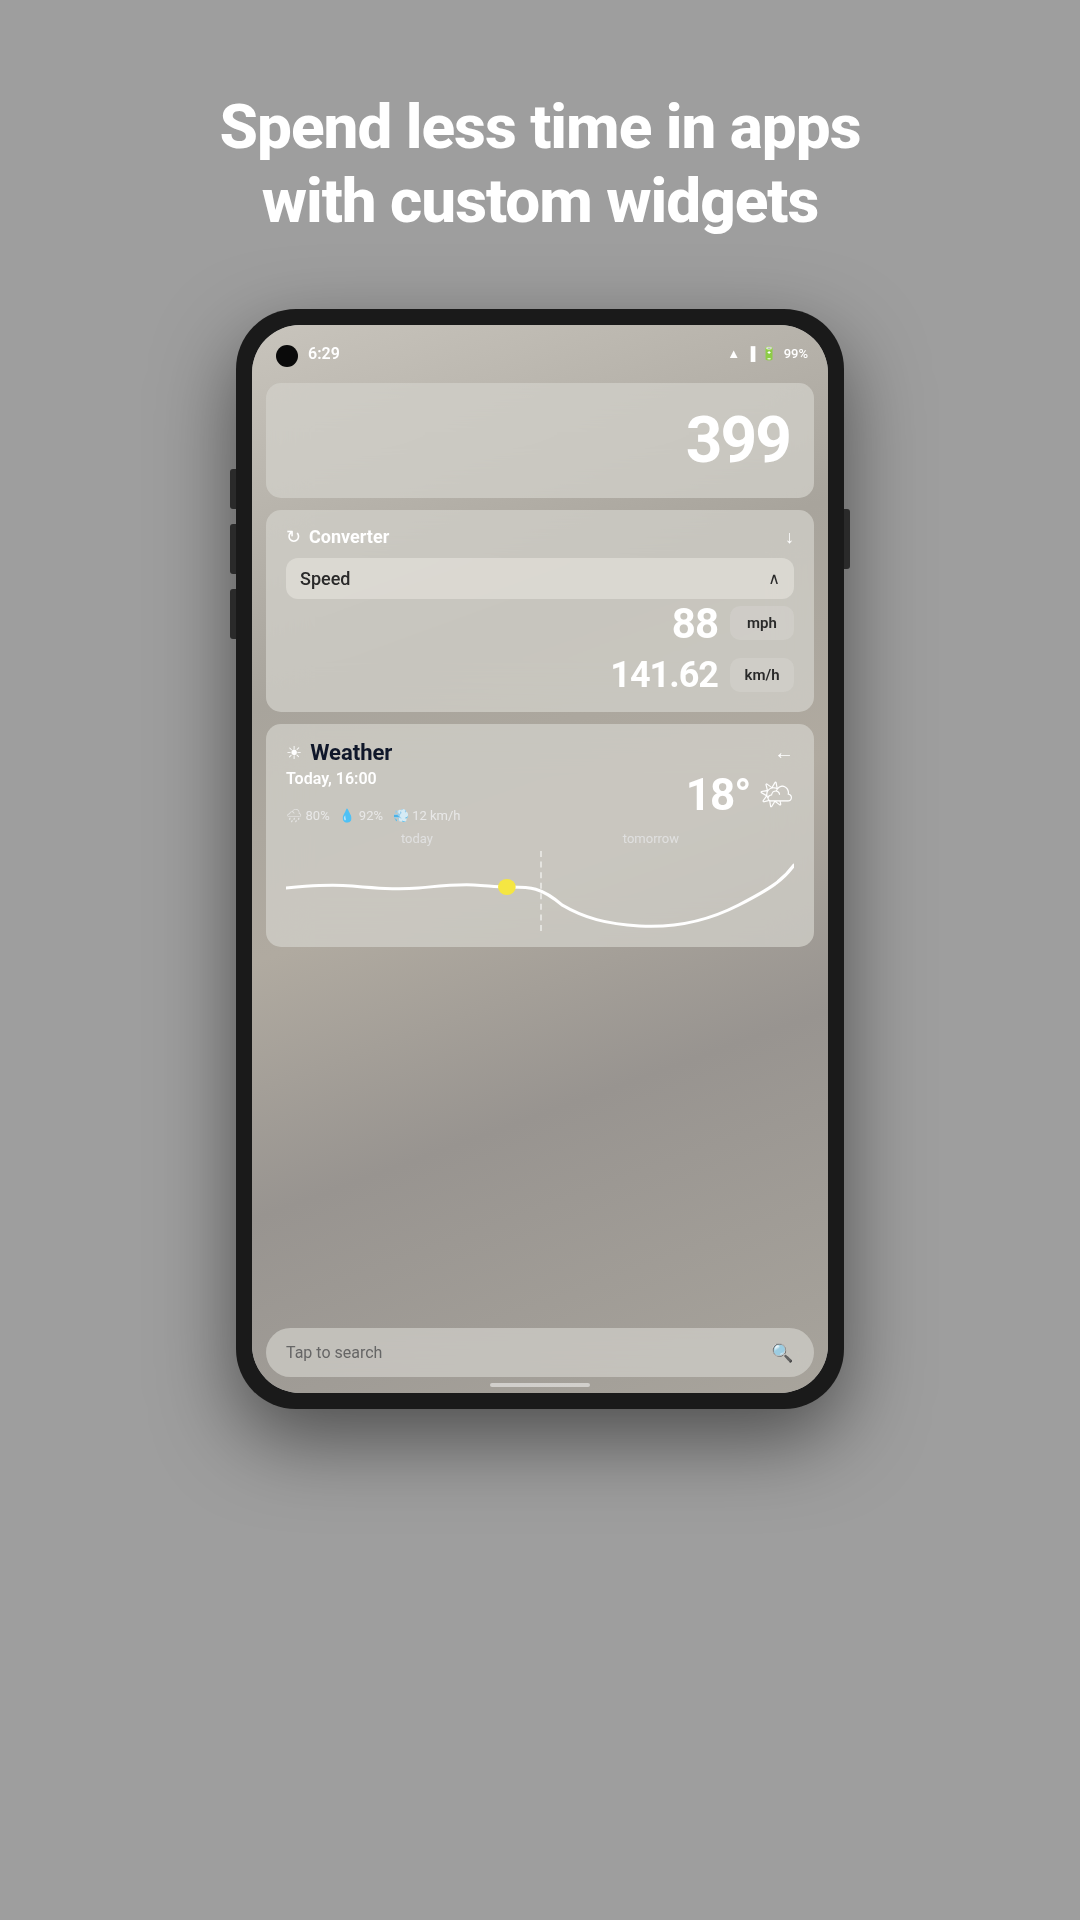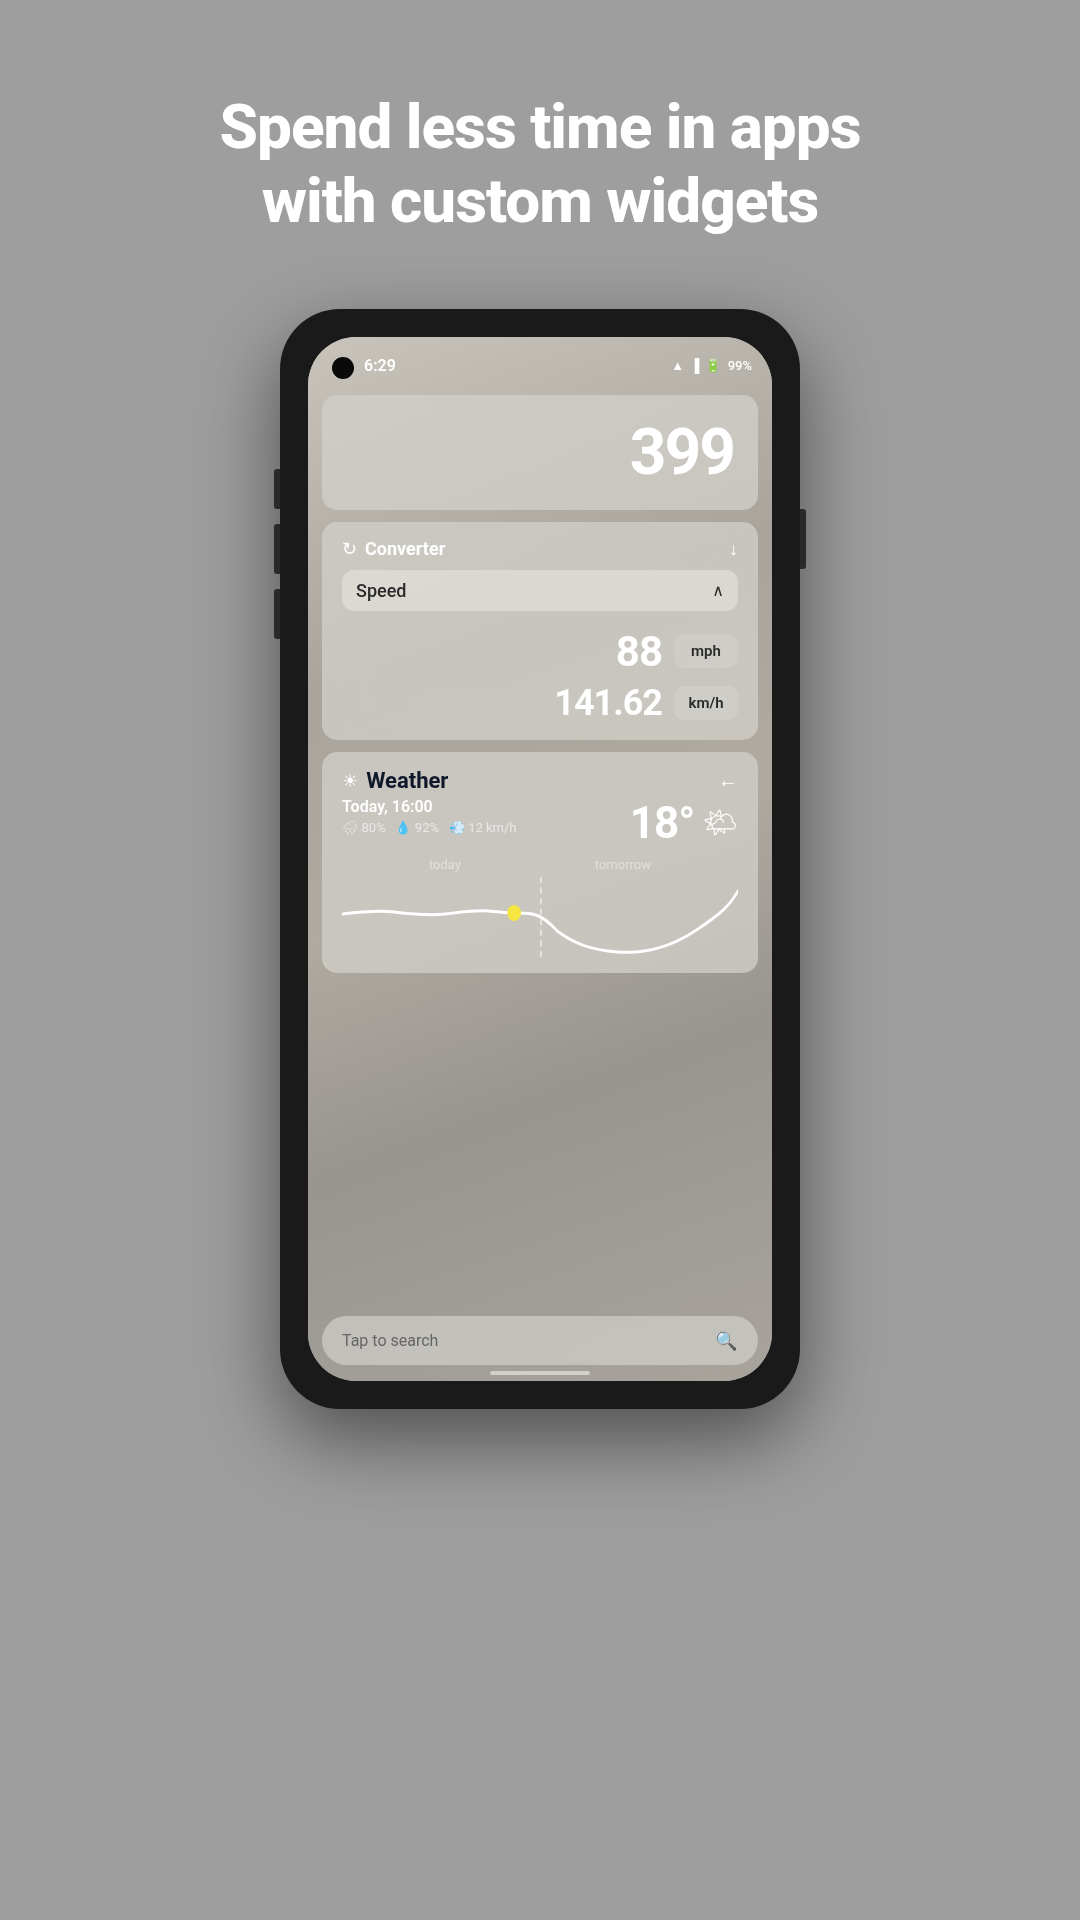--- a/index.html
+++ b/index.html
@@ -22,25 +22,25 @@
       text-align: center;
       margin-top: 90px;
       line-height: 1.2;
       padding: 0 80px;
       letter-spacing: -1px;
     }
 
     
     .phone-frame {
       margin-top: 70px;
-      width: 520px;
+      width: 608px;
       height: 1100px;
       background: #1a1a1a;
       border-radius: 60px;
-      padding: 28px;
+      padding: 16px;
       box-shadow: 0 30px 80px rgba(0,0,0,0.5);
       position: relative;
     }
 
     .phone-screen {
       width: 100%;
       height: 100%;
       border-radius: 48px;
       overflow: hidden;
       background: #b0b0b0;
@@ -159,21 +159,21 @@
       font-size: 18px;
     }
 
     .dropdown-row {
       background: rgba(230, 228, 222, 0.6);
       border-radius: 12px;
       padding: 10px 14px;
       display: flex;
       justify-content: space-between;
       align-items: center;
-      margin-bottom: 16px;
+      margin-bottom: 0;
     }
 
     .dropdown-label {
       color: #2a2a2a;
       font-size: 18px;
       font-weight: 500;
     }
 
     .dropdown-chevron {
       color: #2a2a2a;
@@ -248,21 +248,21 @@
 
     .weather-top-row {
       display: flex;
       justify-content: space-between;
       align-items: flex-start;
     }
 
     .weather-info-left {
       display: flex;
       flex-direction: column;
-      gap: 4px;
+      gap: 20px;
     }
 
     .weather-time {
       color: #ffffff;
       font-size: 16px;
       font-weight: 600;
     }
 
     .weather-details {
       display: flex;

